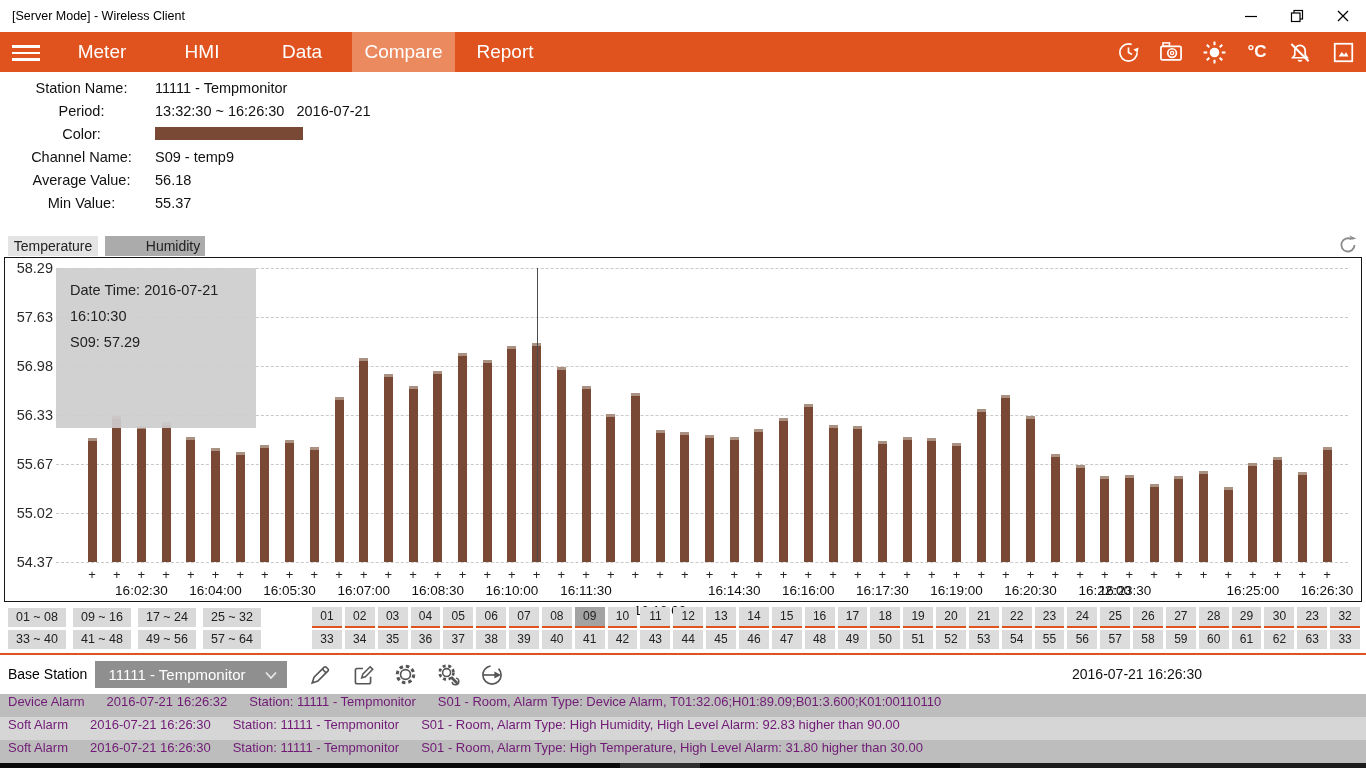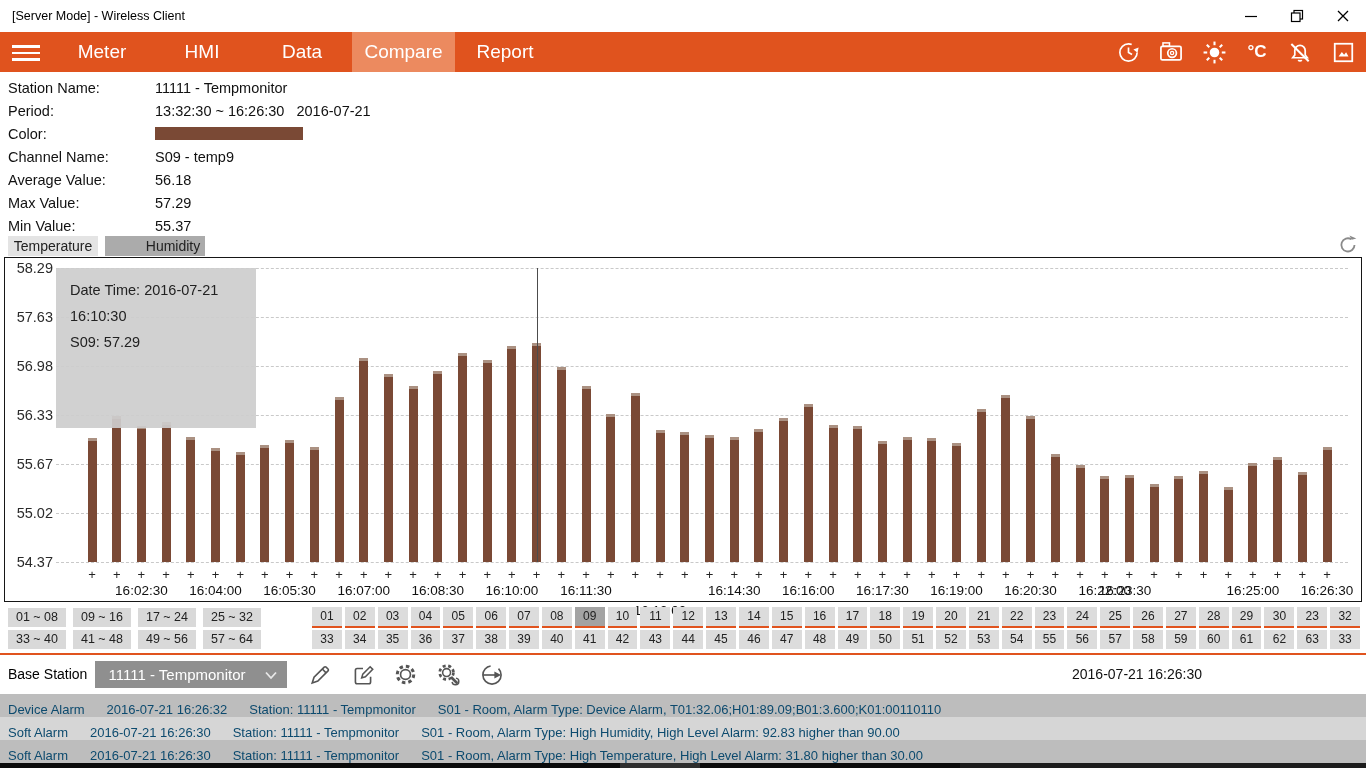--- a/index.html
+++ b/index.html
@@ -21,21 +21,21 @@
   .nav-item { width:100px; height:40px; line-height:40px; text-align:center; color:#fff;
               font-size:19px; cursor:pointer; }
   .nav-item.active { width:103px; background:#ec8a5f; }
   .nav-icons { position:absolute; right:10px; top:0; height:40px; display:flex; align-items:center; gap:17px; }
   .nav-icon { width:26px; height:26px; display:flex; align-items:center; justify-content:center; }
   .cels { color:#fff; font-size:17px; font-weight:bold; }
 
   
   .info { position:absolute; left:8px; top:76px; }
   .info-row { height:23px; display:flex; align-items:center; font-size:14.5px; }
-  .info-label { width:147px; color:#111; }
+  .info-label { width:147px; color:#111;text-align:center; }
   .info-value { white-space:pre; color:#111; }
   .swatch { width:148px; height:13px; }
 
   
   .tabs { position:absolute; left:8px; top:236px; display:flex; gap:7px; }
   .tab { width:90px; height:20px; line-height:20px; text-align:center; font-size:14px;
          background:#e4e4e4; color:#222; cursor:pointer; }
   .tab.sel { width:100px; background:#ababab;padding-left:36px; }
   .refresh-corner { position:absolute; right:8px; top:234px; width:22px; height:22px; }
 
@@ -71,21 +71,21 @@
   .base-dd { position:absolute; left:95px; top:3px; width:192px; height:27px; background:#8f8f8f;
              color:#fff; font-size:15px; display:flex; align-items:center; cursor:pointer; }
   .base-dd .ddtext { flex:1; text-align:center; }
   .base-dd .ddchev { width:24px; height:24px; margin-right:4px; }
   .basetools { position:absolute; left:306px; top:3px; display:flex; gap:16px; align-items:center; }
   .tool { width:27px; height:27px; display:flex; align-items:center; justify-content:center; cursor:pointer; }
   .base-datetime { position:absolute; right:8px; top:8px; font-size:14px; color:#111; }
 
   
   .alarms { position:absolute; left:0; top:694px; width:1366px; }
-  .alarm-row { height:23px; display:flex; align-items:flex-end; font-size:13px; color:#0c4a6e;
+  .alarm-row { height:23px; display:flex; align-items:flex-start; font-size:13px; color:#701a75;
                padding-left:8px; }
   .alarm-row:nth-child(odd) { background:#bdbdbd; }
   .alarm-row:nth-child(even) { background:#d6d6d6; }
   .alarm-row span { margin-right:22px; white-space:nowrap; }
 
   
   .bottomstrip { position:absolute; left:0; top:763px; width:1366px; height:5px; background:#0a0a0a; }
   .strip-seg1 { position:absolute; left:620px; top:0; width:80px; height:5px; background:#2e2e2e; }
   .strip-seg2 { position:absolute; left:960px; top:0; width:406px; height:5px; background:#1c1c1c; }
 </style>
@@ -190,24 +190,20 @@
       <span class="info-label">Color:</span>
       <div class="swatch" style="background: rgb(122, 73, 53);"></div>
     </div>
     <div class="info-row">
       <span class="info-label">Channel Name:</span>
       <span class="info-value">S09 - temp9</span>
     </div>
     <div class="info-row">
       <span class="info-label">Average Value:</span>
       <span class="info-value">56.18</span>
-    </div>
-    <div class="info-row">
-      <span class="info-label">Max Value:</span>
-      <span class="info-value">57.29</span>
     </div>
     <div class="info-row">
       <span class="info-label">Min Value:</span>
       <span class="info-value">55.37</span>
     </div>
   </div>
 
 <div class="tabs">
     <div class="tab">Temperature</div>
     <div class="tab sel">Humidity</div>

